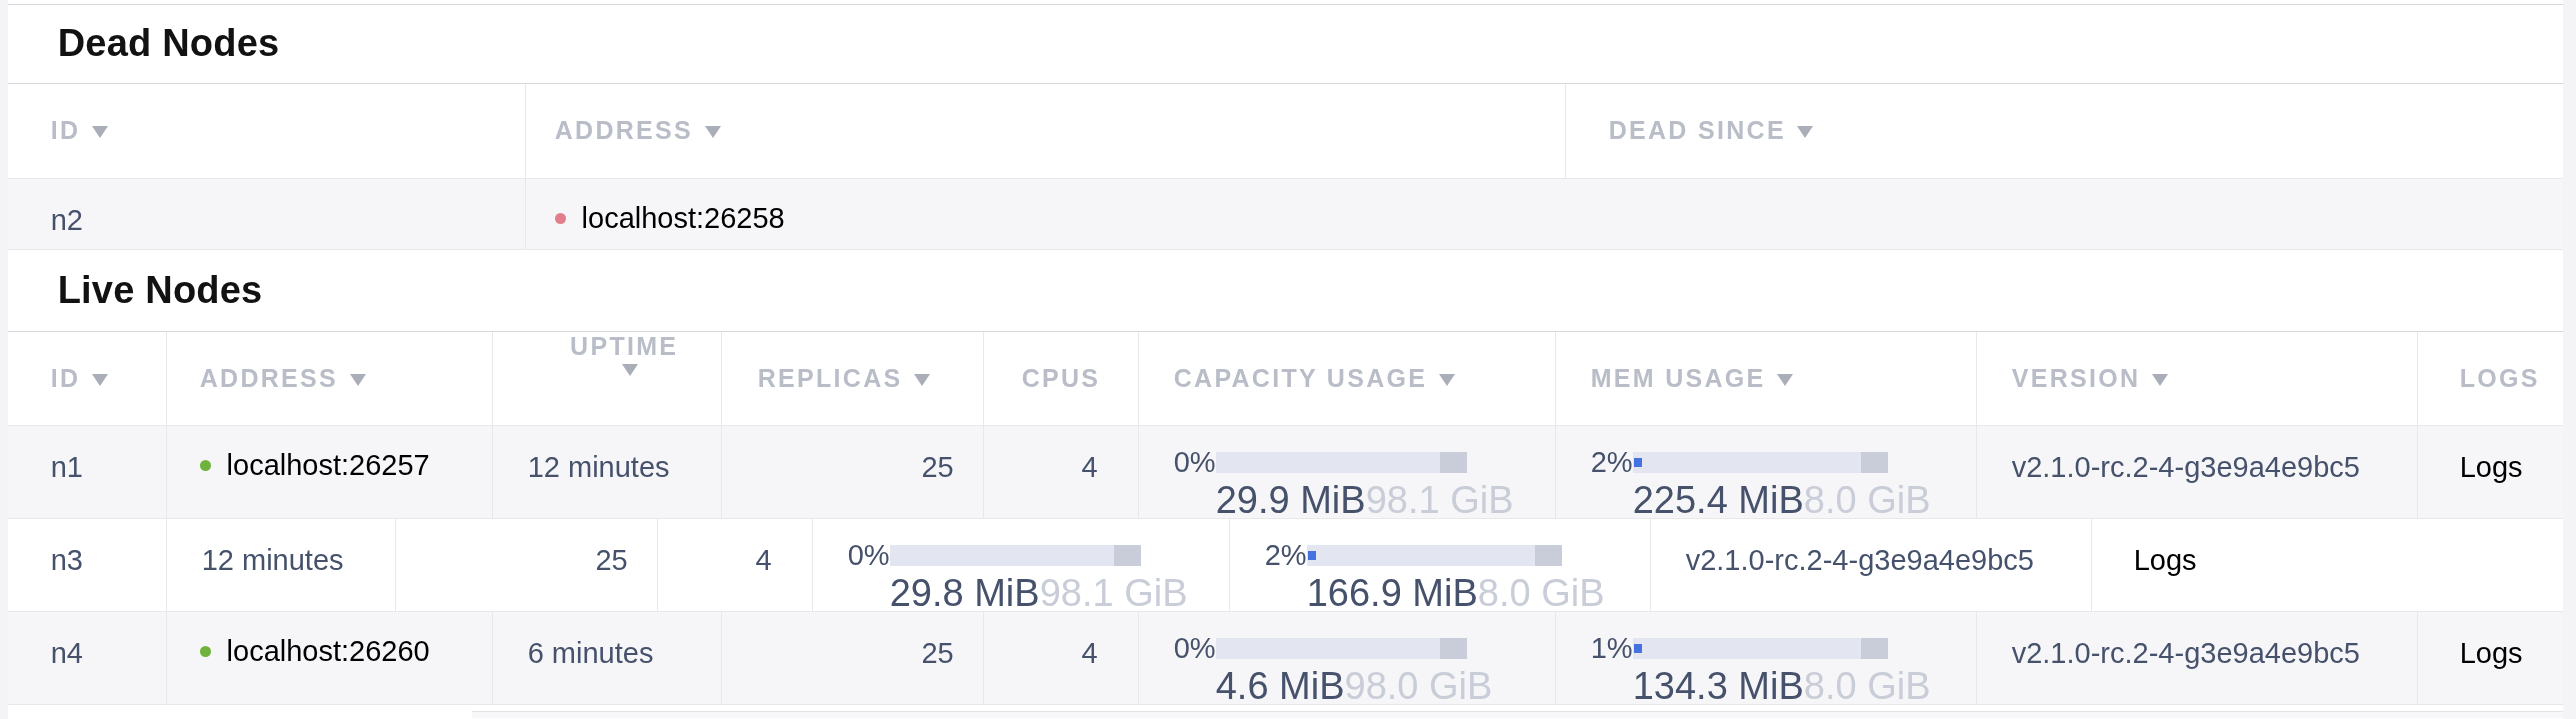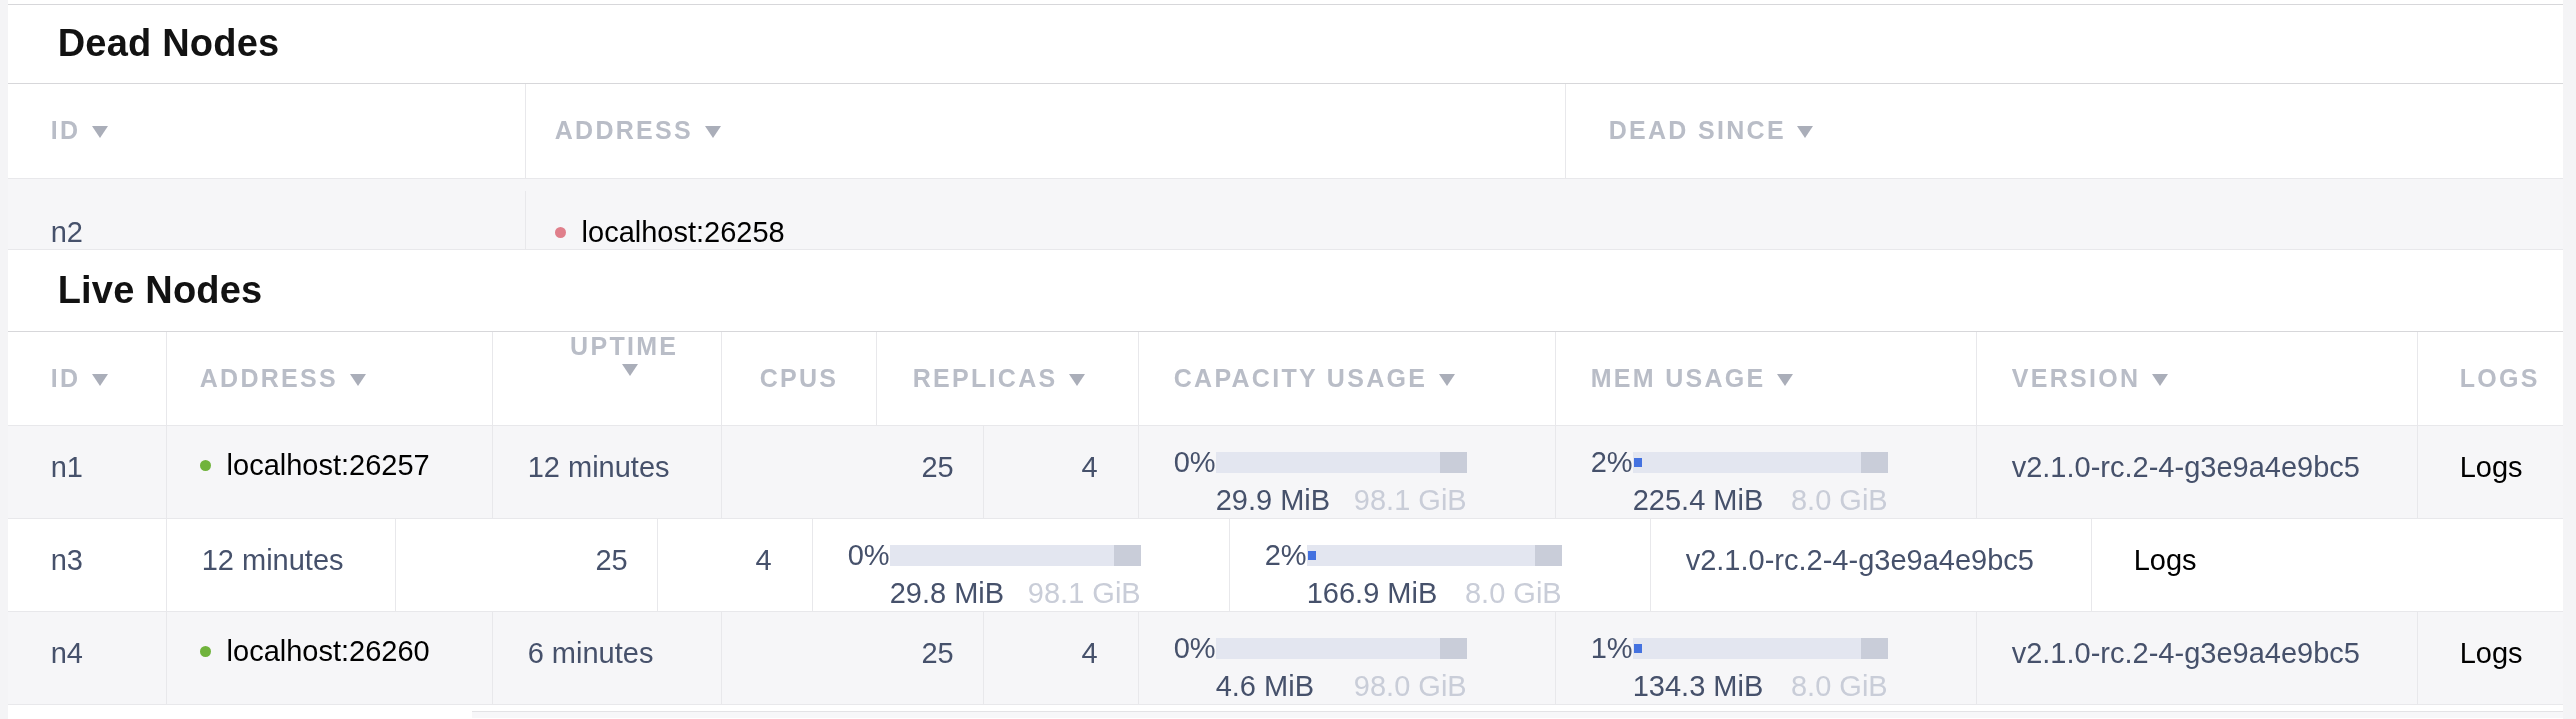--- a/index.html
+++ b/index.html
@@ -37,21 +37,21 @@
   }
   .dead-thead{height:96px;}
   .live-thead{height:95px;}
   .trow{
     box-sizing:border-box;
     display:flex;
     border-bottom:1.9px solid #e8e8eb;
     background:#ffffff;
   }
   .trow.striped{background:#f6f6f8;}
-  .dead-row{height:71px;align-items:flex-end;}
+  .dead-row{height:71px;}
   .live-row{height:93px;}
   .cell{
     box-sizing:border-box;
     border-right:1.9px solid #e8e8eb;
     overflow:hidden;
   }
   .cell:last-child{border-right:none;}
   .hcell{
     display:flex;align-items:center;
     font-size:25px;font-weight:700;
@@ -131,21 +131,21 @@
     position:absolute;left:1px;top:5.8px;height:9.6px;
     background:#4472e0;
   }
   .bar-extra{
     position:absolute;right:0;top:0;height:100%;width:27px;
     background:#c9cdd9;
   }
   .bar-labels{
     display:flex;justify-content:space-between;
     margin:7.7px 0 0 42px;
-    font-size:29px;line-height:29px;
+    font-size:38px;line-height:29px;
   }
   .bar-used-label{color:#46516b;}
   .bar-total-label{color:#c9cdd8;}
   
   .bottom-strip{height:13.5px;position:relative;background:#ffffff;}
   .next-table-edge{
     position:absolute;left:464px;right:0;bottom:0;height:7.7px;
     box-sizing:border-box;
     background:#f7f7f9;border-top:1.9px solid #e3e3e6;
   }
@@ -197,26 +197,26 @@
         <span class="sort-arrow"></span>
       </div>
       <div class="cell hcell lc1 pad-addr">
         <span>ADDRESS</span>
         <span class="sort-arrow"></span>
       </div>
       <div class="cell hcell lc2 pad-uptime">
         <span>UPTIME</span>
         <span class="sort-arrow"></span>
       </div>
+      <div class="cell hcell lc3 pad-repl-h">
+        <span>REPLICAS</span>
+        <span class="sort-arrow"></span>
+      </div>
       <div class="cell hcell lc4 pad-cpus-h">
         <span>CPUS</span>
-      </div>
-      <div class="cell hcell lc3 pad-repl-h">
-        <span>REPLICAS</span>
-        <span class="sort-arrow"></span>
       </div>
       <div class="cell hcell lc5 pad-usage">
         <span>CAPACITY USAGE</span>
         <span class="sort-arrow"></span>
       </div>
       <div class="cell hcell lc6 pad-usage">
         <span>MEM USAGE</span>
         <span class="sort-arrow"></span>
       </div>
       <div class="cell hcell lc7 pad-version">

